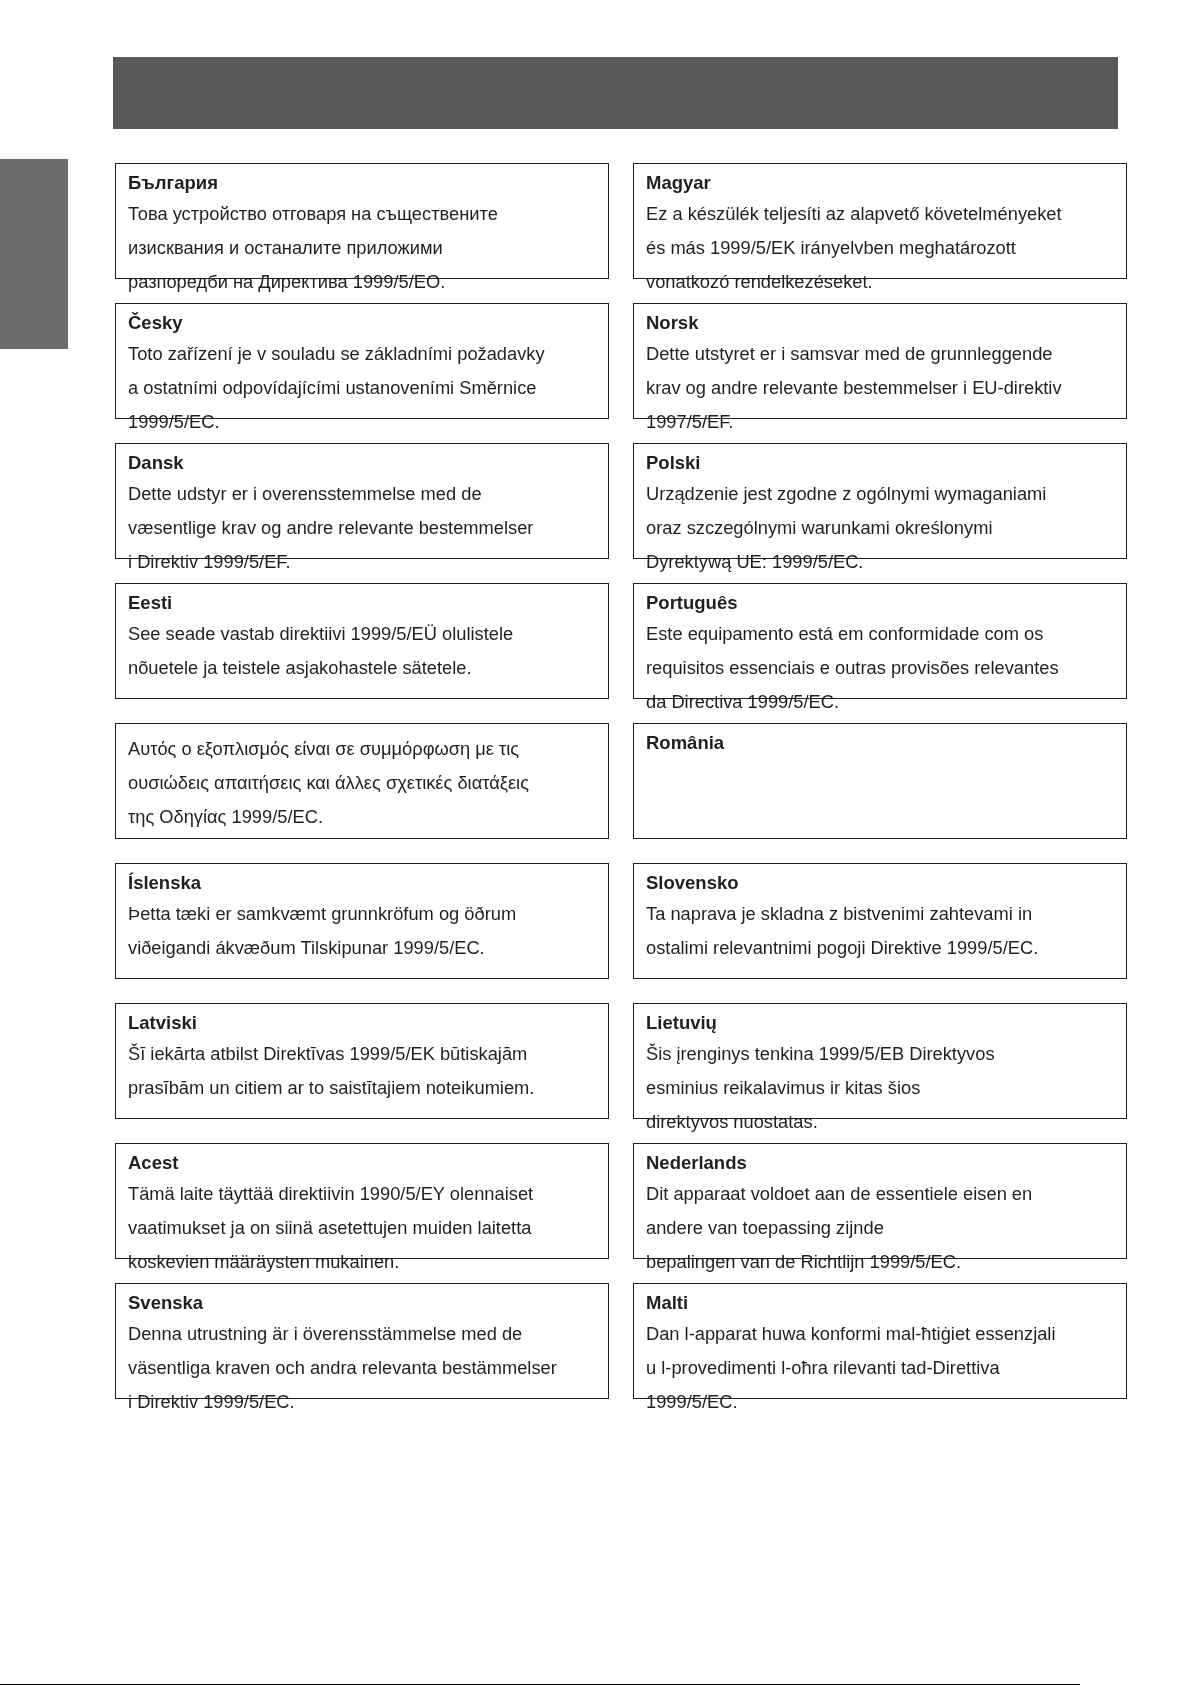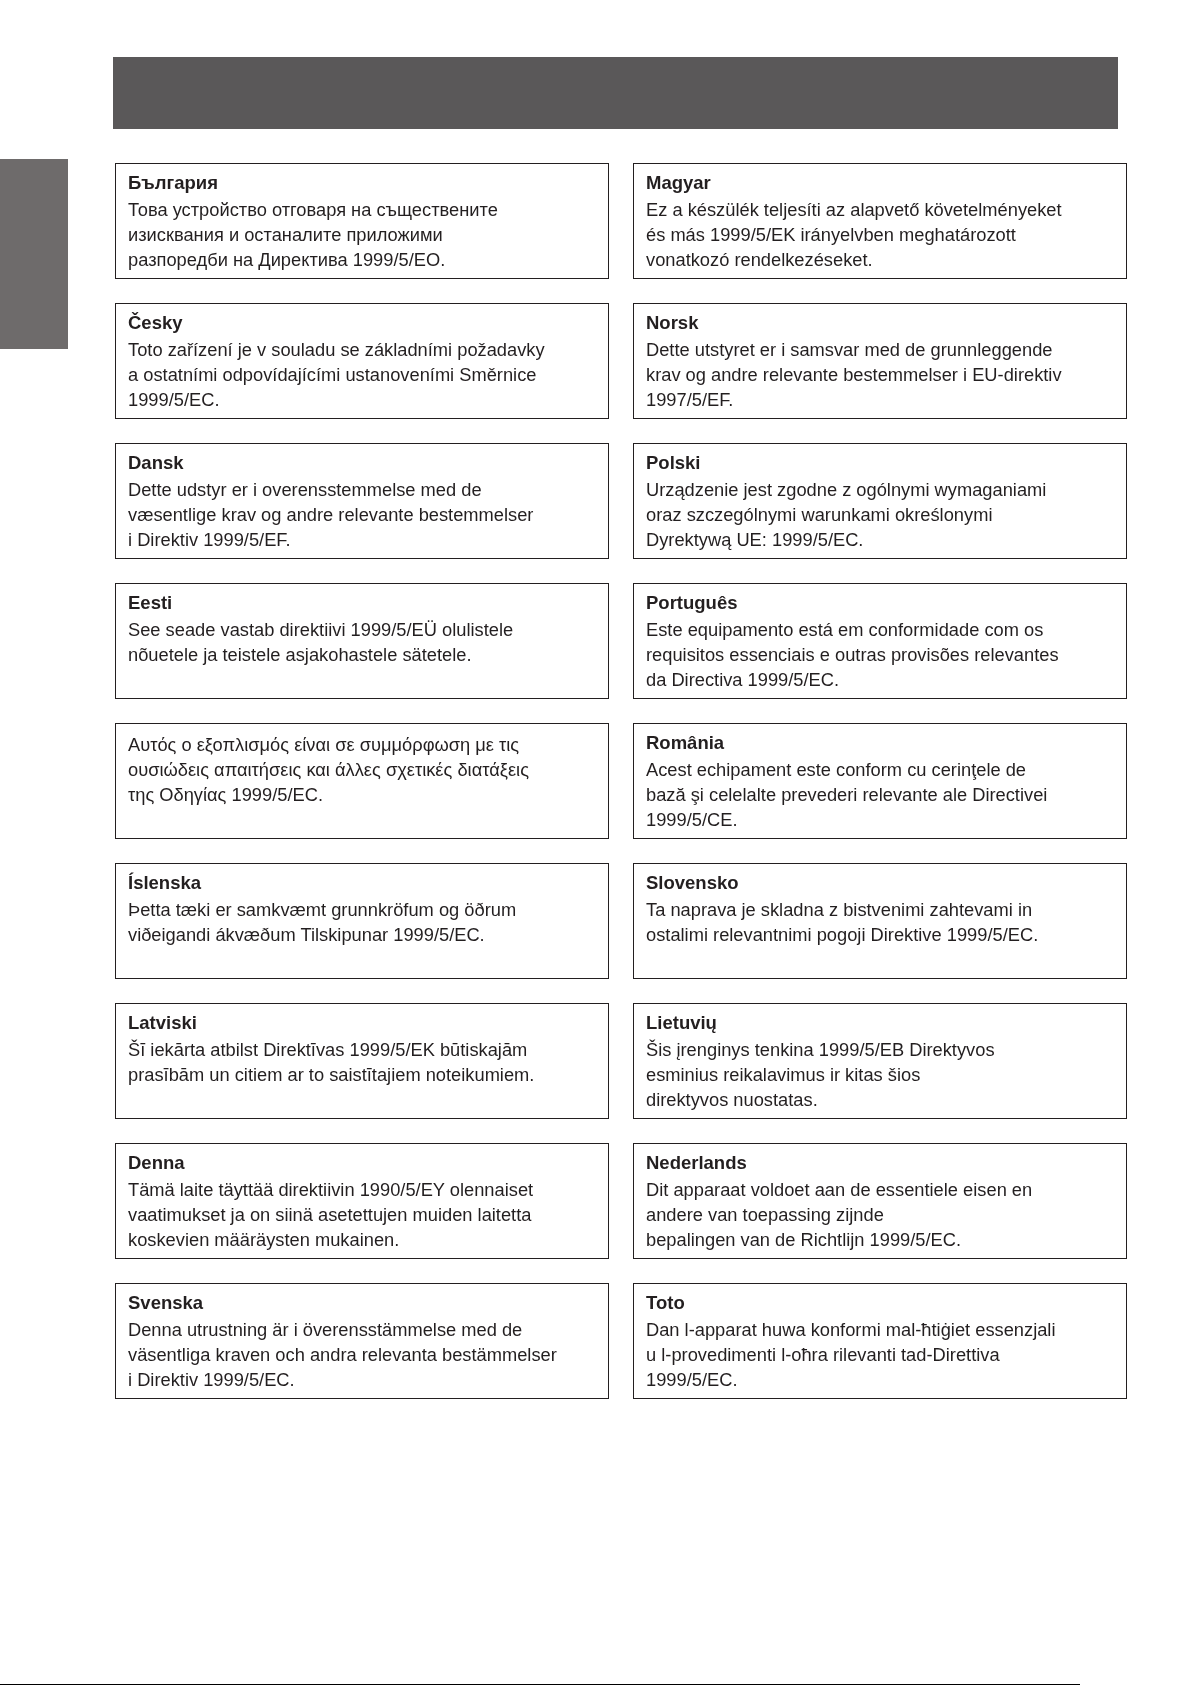--- a/index.html
+++ b/index.html
@@ -22,21 +22,21 @@
       gap: 24px;
     }
     .box {
       border: 1.5px solid #231f20; box-sizing: border-box;
       padding: 8px 12px 6px 12px;
     }
     .box-title {
       font-weight: bold; font-size: 18.5px; line-height: 22px; margin-bottom: 3px;
     }
     .box-text {
-      font-size: 18.3px; line-height: 25px; white-space: pre-line;
+      font-size: 18.3px; line-height: 34px; white-space: pre-line;
     }
     .footer-line {
       position: absolute; left: 0; top: 1684px; width: 1080px; height: 2px; background: #000;
     }
   </style>
 </head>
 <body>
 
 <div class="header-bar">
   <span></span>
@@ -93,23 +93,20 @@
 requisitos essenciais e outras provisões relevantes
 da Directiva 1999/5/EC.</div>
   </div>
   <div class="box">
     <div class="box-text">Αυτός ο εξοπλισμός είναι σε συμμόρφωση με τις
 ουσιώδεις απαιτήσεις και άλλες σχετικές διατάξεις
 της Οδηγίας 1999/5/EC.</div>
   </div>
   <div class="box">
     <div class="box-title">România</div>
-    <div class="box-text">Acest echipament este conform cu cerinţele de
-bază şi celelalte prevederi relevante ale Directivei
-1999/5/CE.</div>
   </div>
   <div class="box">
     <div class="box-title">Íslenska</div>
     <div class="box-text">Þetta tæki er samkvæmt grunnkröfum og öðrum
 viðeigandi ákvæðum  Tilskipunar 1999/5/EC.</div>
   </div>
   <div class="box">
     <div class="box-title">Slovensko</div>
     <div class="box-text">Ta naprava je skladna z bistvenimi  zahtevami in
 ostalimi relevantnimi pogoji Direktive 1999/5/EC.</div>
@@ -119,38 +116,38 @@
     <div class="box-text">Šī iekārta atbilst Direktīvas 1999/5/EK būtiskajām
 prasībām un citiem ar to saistītajiem noteikumiem.</div>
   </div>
   <div class="box">
     <div class="box-title">Lietuvių</div>
     <div class="box-text">Šis įrenginys tenkina 1999/5/EB Direktyvos
 esminius reikalavimus ir kitas šios
 direktyvos nuostatas.</div>
   </div>
   <div class="box">
-    <div class="box-title">Denna</div>
+    <div class="box-title">Acest</div>
     <div class="box-text">Tämä laite täyttää direktiivin 1990/5/EY olennaiset
 vaatimukset ja on siinä asetettujen muiden laitetta
 koskevien määräysten mukainen.</div>
   </div>
   <div class="box">
     <div class="box-title">Nederlands</div>
     <div class="box-text">Dit apparaat voldoet aan de essentiele eisen en
 andere van toepassing zijnde
 bepalingen van de Richtlijn 1999/5/EC.</div>
   </div>
   <div class="box">
     <div class="box-title">Svenska</div>
     <div class="box-text">Denna utrustning är i överensstämmelse med de
 väsentliga kraven och andra relevanta bestämmelser
 i Direktiv 1999/5/EC.</div>
   </div>
   <div class="box">
-    <div class="box-title">Toto</div>
+    <div class="box-title">Malti</div>
     <div class="box-text">Dan l-apparat huwa konformi mal-ħtiġiet essenzjali
 u l-provedimenti l-oħra rilevanti tad-Direttiva
 1999/5/EC.</div>
   </div>
 </div>
 
 <div class="footer-line"></div>
 
 </body></html>

